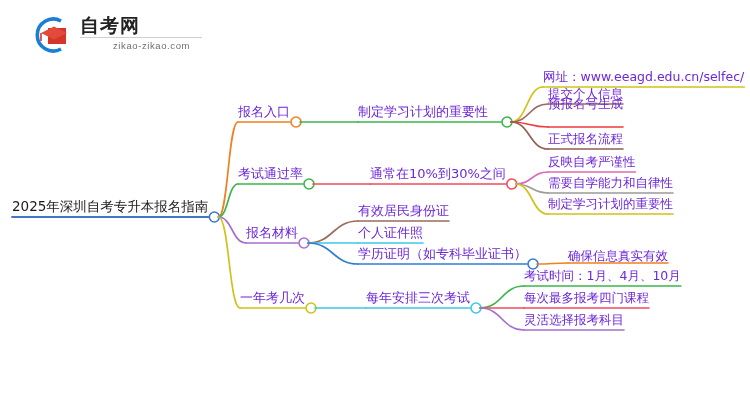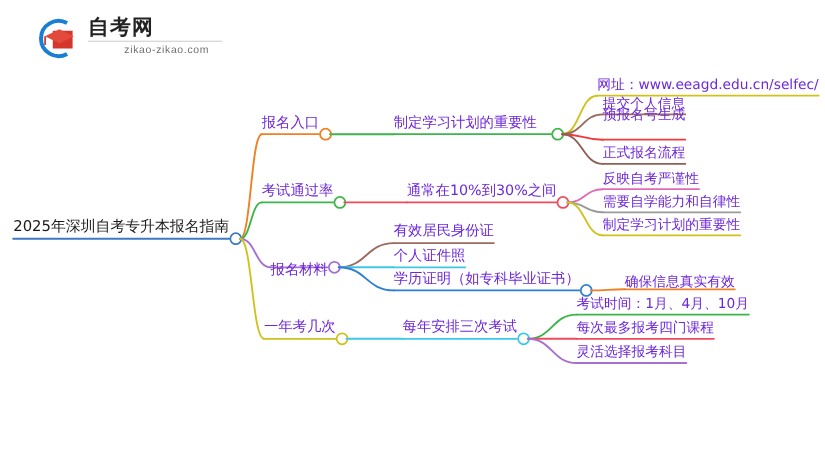--- a/index.html
+++ b/index.html
@@ -177,21 +177,21 @@
       <div class="node lvl2" style="left: 358px; top: 105px; width: 143px;"><span class="txt">制定学习计划的重要性</span></div>
       <div class="node lvl3" style="left: 543px; top: 70.5px; width: 201.266px;"><span class="txt">网址：www.eeagd.edu.cn/selfec/</span></div>
       <div class="node lvl3" style="left: 548px; top: 87.5px; width: 75px;"><span class="txt">提交个人信息</span></div>
       <div class="node lvl3" style="left: 548px; top: 98px; width: 75px;"><span class="txt">预报名号生成</span></div>
       <div class="node lvl3" style="left: 548px; top: 132.5px; width: 75px;"><span class="txt">正式报名流程</span></div>
       <div class="node lvl1" style="left: 238px; top: 167px; width: 65px;"><span class="txt">考试通过率</span></div>
       <div class="node lvl2" style="left: 370px; top: 167px; width: 135.797px;"><span class="txt">通常在10%到30%之间</span></div>
       <div class="node lvl3" style="left: 548px; top: 155.5px; width: 87.5px;"><span class="txt">反映自考严谨性</span></div>
       <div class="node lvl3" style="left: 548px; top: 176.5px; width: 125px;"><span class="txt">需要自学能力和自律性</span></div>
       <div class="node lvl3" style="left: 548px; top: 197.5px; width: 125px;"><span class="txt">制定学习计划的重要性</span></div>
-      <div class="node lvl1" style="left: 246px; top: 239px; width: 52px; text-decoration: underline;"><span class="txt">报名材料</span></div>
+      <div class="node lvl1" style="left: 246px; top: 226px; width: 52px; text-decoration: underline;"><span class="txt">报名材料</span></div>
       <div class="node lvl2" style="left: 358px; top: 204px; width: 91px;"><span class="txt">有效居民身份证</span></div>
       <div class="node lvl2" style="left: 358px; top: 226px; width: 65px;"><span class="txt">个人证件照</span></div>
       <div class="node lvl2" style="left: 358px; top: 247px; width: 169px;"><span class="txt">学历证明（如专科毕业证书）</span></div>
       <div class="node lvl3" style="left: 568px; top: 250px; width: 100px;"><span class="txt">确保信息真实有效</span></div>
       <div class="node lvl1" style="left: 240px; top: 291px; width: 65px;"><span class="txt">一年考几次</span></div>
       <div class="node lvl2" style="left: 366px; top: 291px; width: 104px;"><span class="txt">每年安排三次考试</span></div>
       <div class="node lvl3" style="left: 524px; top: 269.5px; width: 156.812px;"><span class="txt">考试时间：1月、4月、10月</span></div>
       <div class="node lvl3" style="left: 524px; top: 291.5px; width: 125px;"><span class="txt">每次最多报考四门课程</span></div>
       <div class="node lvl3" style="left: 524px; top: 313.5px; width: 100px;"><span class="txt">灵活选择报考科目</span></div>
     </div>

